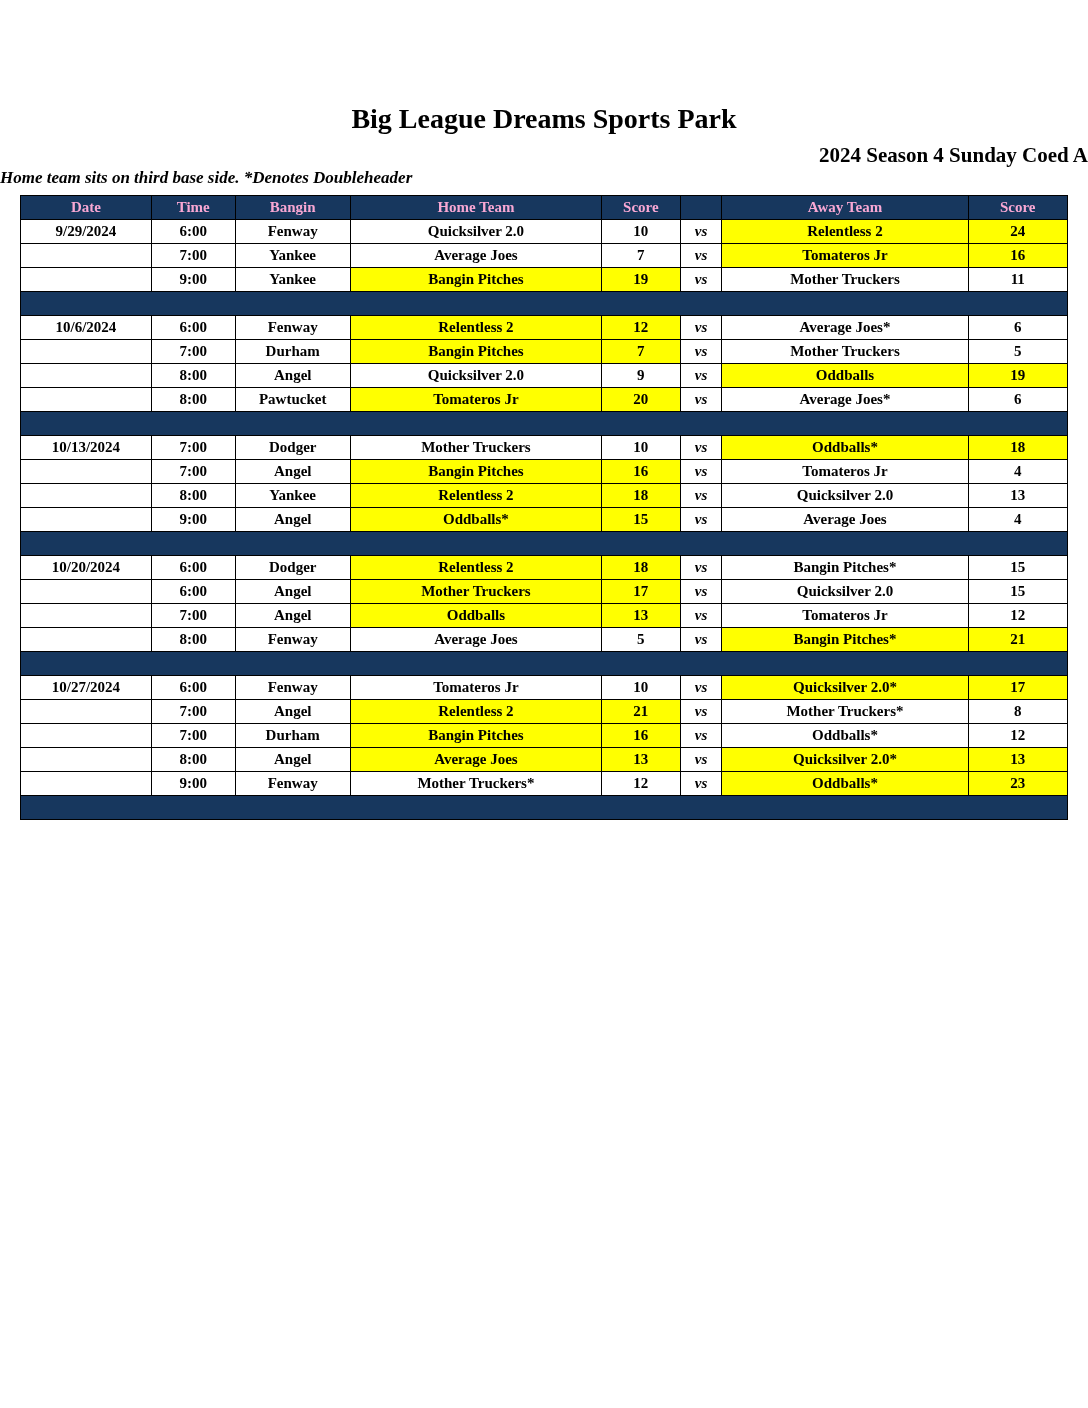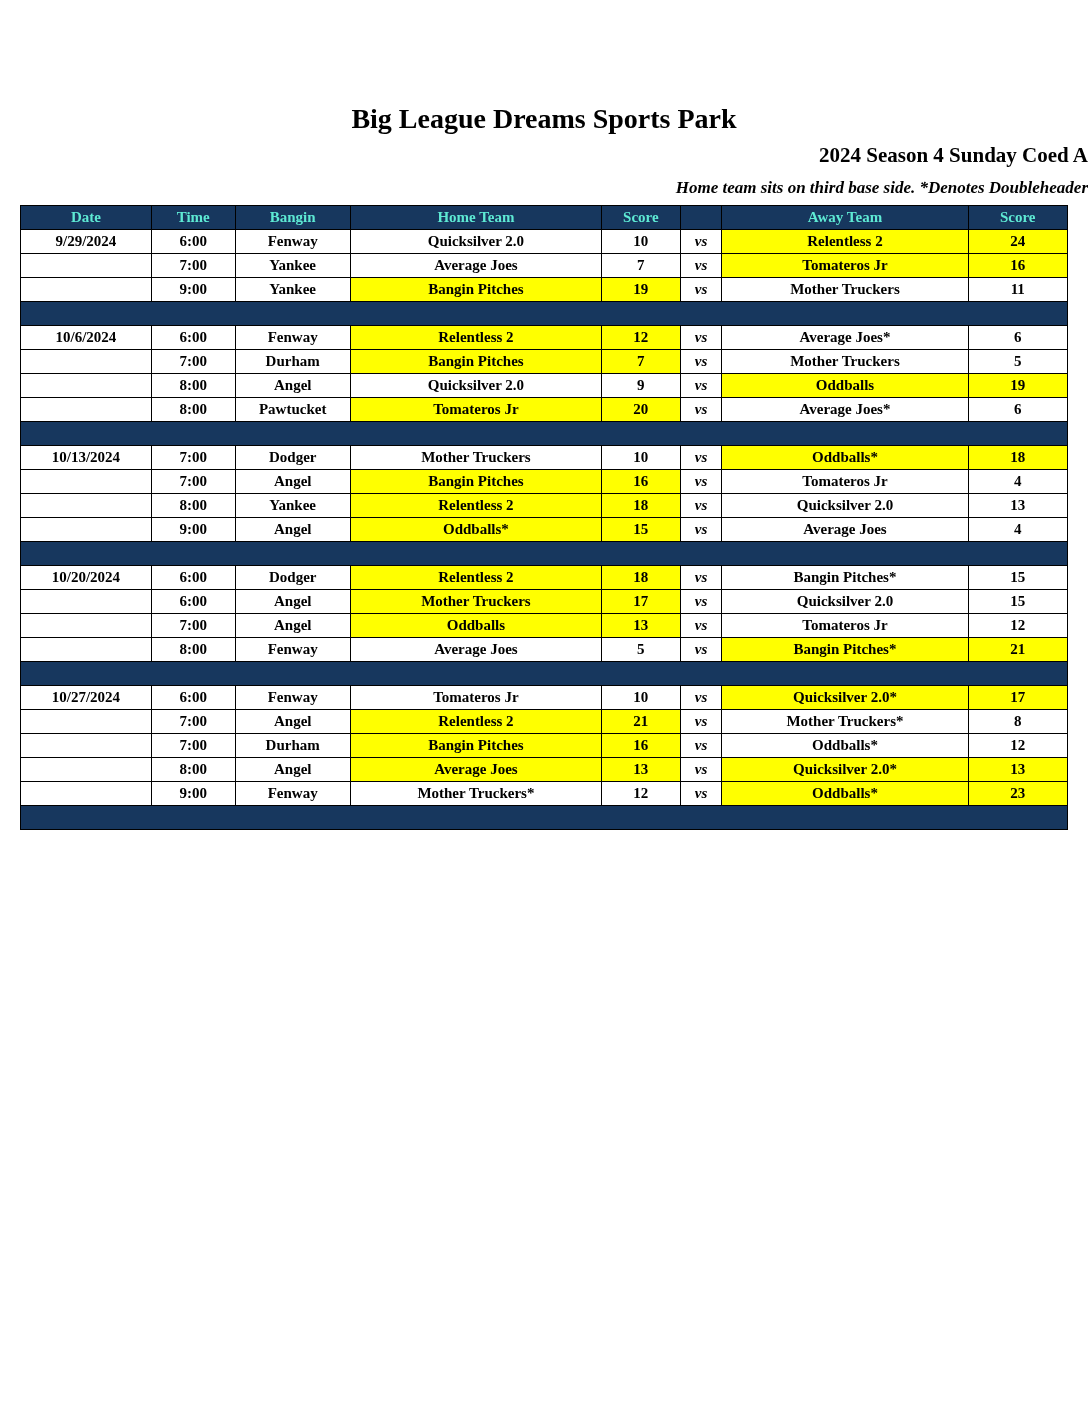--- a/index.html
+++ b/index.html
@@ -18,25 +18,24 @@
     font-weight: bold;
     line-height: 1.1;
   }
   .subtitle {
     text-align: right;
     font-size: 21px;
     font-weight: bold;
     margin-top: 8px;
   }
   .note {
-    text-align: right;
+    text-align: left;
     font-size: 17px;
     font-weight: bold;
     font-style: italic;
-    margin-top: 10px;
     margin-bottom: 7px;
     font-family: Liberation Serif, serif;
   }
   table.schedule {
     border-collapse: collapse;
     table-layout: fixed;
     width: 1048px;
     margin: 0 auto;
   }
   table.schedule th,
@@ -46,21 +45,21 @@
     font-size: 15px;
     text-align: center;
     padding: 1px 2px;
     height: 24px;
     line-height: 21px;
     overflow: hidden;
     white-space: nowrap;
   }
   table.schedule thead th {
     background: #17375E;
-    color: #5eead4;
+    color: #f9a8d4;
     font-size: 15px;
   }
   td.win {
     background: #FFFF00;
     color: #000000;
   }
   td.vs {
     font-style: italic;
     font-weight: bold;
     font-size: 13px;

